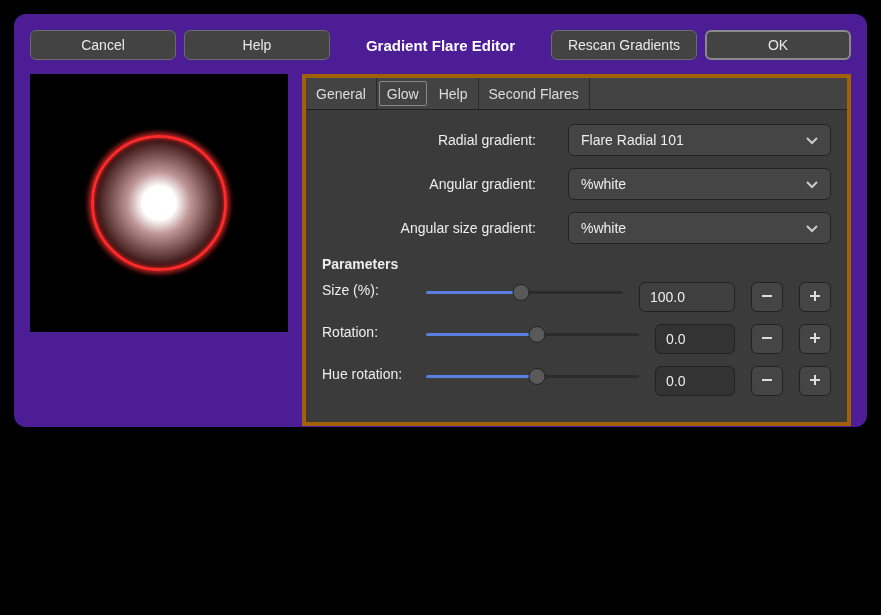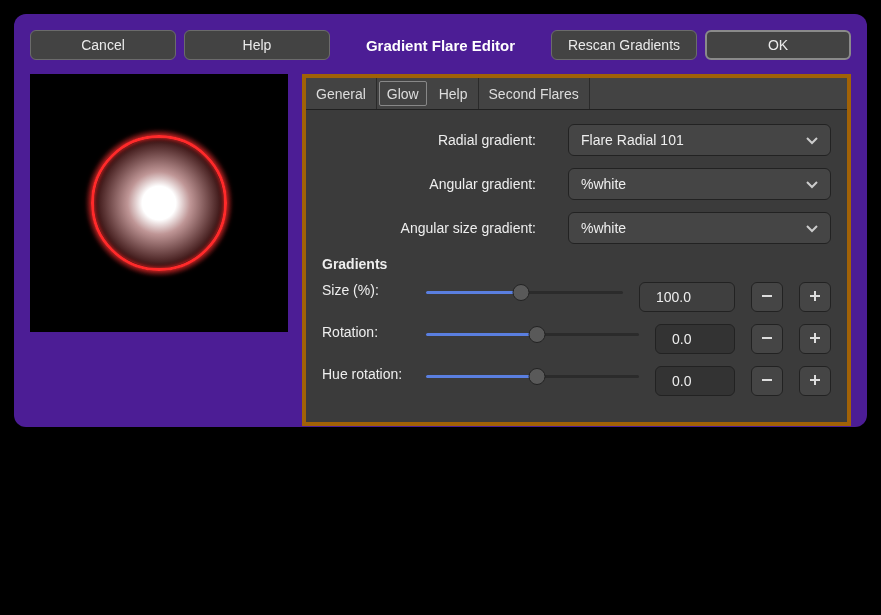--- a/index.html
+++ b/index.html
@@ -53,21 +53,21 @@
 .slider-wrap { flex: 1; position: relative; height: 20px; display: flex; align-items: center; }
 .slider-track-bg { position: absolute; width: 100%; height: 3px; background: #2b2b2b; border-radius: 2px; }
 .slider-track-fill { position: absolute; height: 3px; background: #5a7fe0; border-radius: 2px; }
 .slider-thumb {
   position: absolute; width: 17px; height: 17px; background: #595959;
   border: 1px solid #222; border-radius: 50%; transform: translateX(-50%);
   cursor: pointer;
 }
 .num-input {
   width: 80px; height: 30px; background: #333; border: 1px solid #222;
-  border-radius: 6px; color: #eee; font-size: 14px; padding: 0 16px;
+  border-radius: 6px; color: #eee; font-size: 14px; padding: 0 10px;
 }
 .num-input.hl { background: #3f3f3f; width: 96px; }
 .stepper {
   width: 32px; height: 30px; background: #454545; border: 1px solid #222;
   border-radius: 6px; color: #eee; display: flex; align-items: center;
   justify-content: center; cursor: pointer; user-select: none;
 }
 .stepper svg { width: 12px; height: 12px; }
 </style>
 </head>
@@ -123,21 +123,21 @@
         <div class="row">
           <div class="row-label">Angular size gradient:</div>
           <div class="select">
             <span>%white</span>
             <span><svg viewBox="0 0 12 8">
                   <path d="M1 1l5 5 5-5" fill="none" stroke="#ccc" stroke-width="2"></path>
                 </svg></span>
           </div>
         </div>
 
-        <div class="sect-title">Gradients</div>
+        <div class="sect-title">Parameters</div>
 
         <div class="param-row">
           <div class="param-label">Size (%):</div>
           <div class="slider-wrap">
             <div class="slider-track-bg"></div>
             <div class="slider-track-fill" style="width:48%"></div>
             <div class="slider-thumb" style="left:48%"></div>
           </div>
           <input class="num-input hl" value="100.0" style="">
           <div class="stepper">

